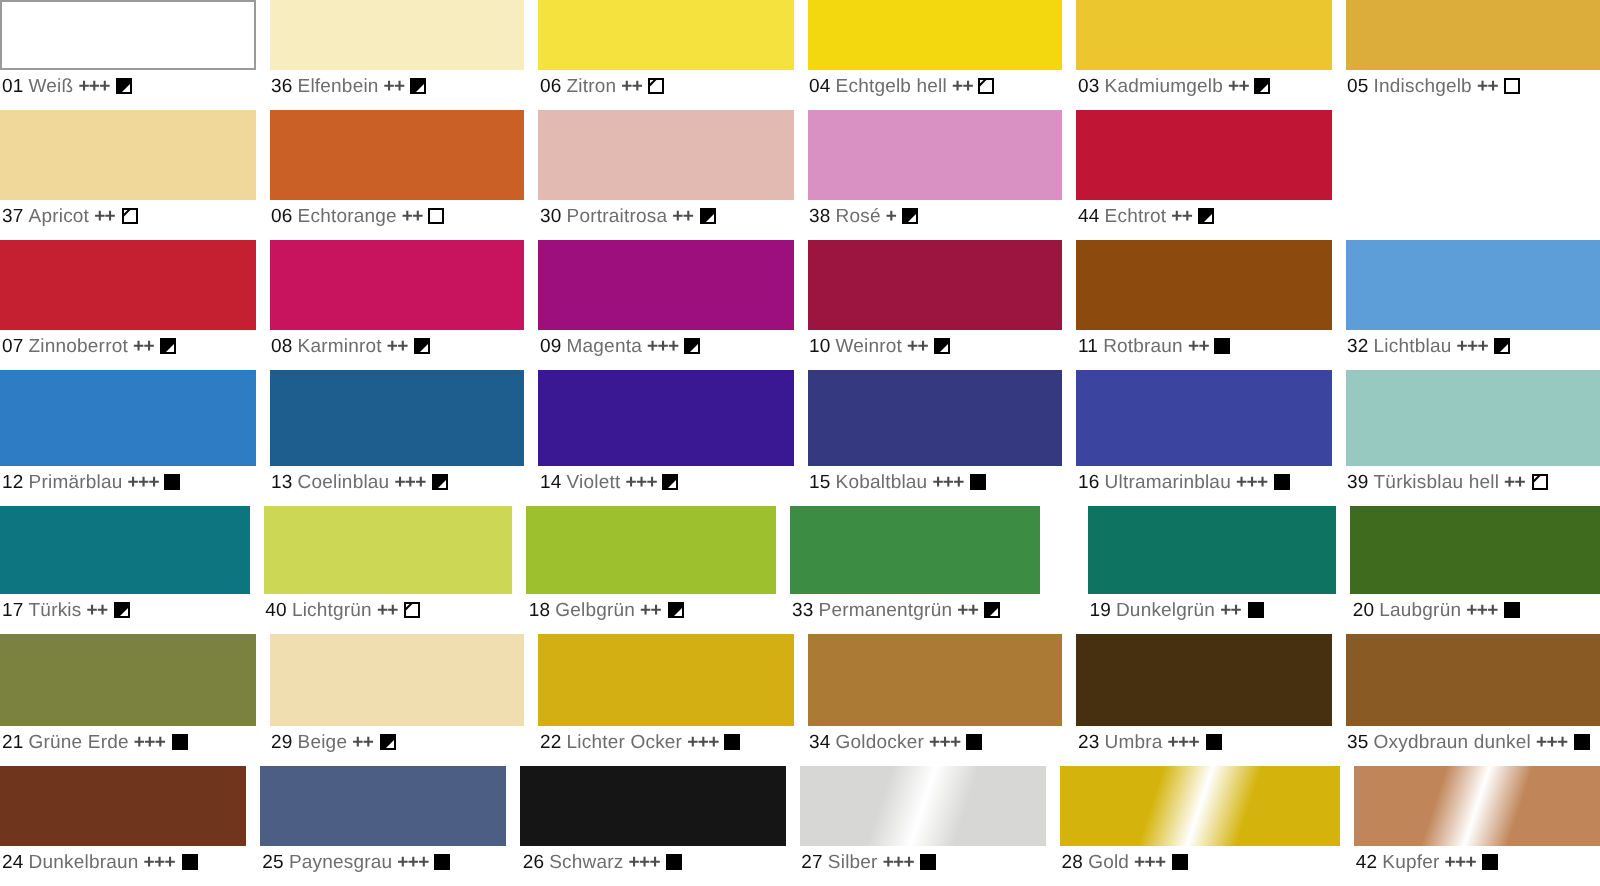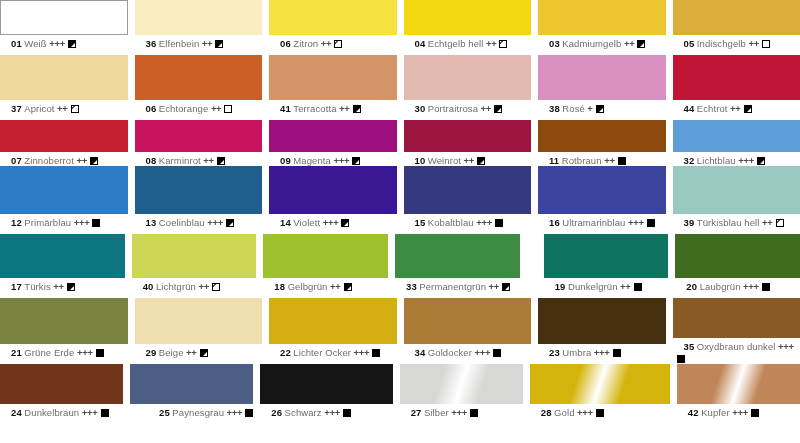--- a/index.html
+++ b/index.html
@@ -52,23 +52,22 @@
     padding-left: 1px;
     font-size: 9.5px;
     line-height: 11.5px;
     color: #6d6d6d;
     letter-spacing: 0.1px;
     white-space: normal;
   }
 
   .swatch-num {
     color: #111111;
-    font-weight: bold;
+    font-weight: normal;
     margin-right: 2.5px;
-    padding-left: 10px;
   }
 
   .swatch-name {
     color: #6d6d6d;
   }
 
   .swatch-rating {
     color: #4c4c4c;
     font-weight: bold;
     letter-spacing: -0.3px;
@@ -171,37 +170,33 @@
     <div class="swatch-row" style="height: 65px;">
       <div class="swatch-cell" style="width: 127.5px; margin-right: 7px;">
         <div class="swatch-chip" style="height: 45px; background: rgb(239, 216, 154);"></div>
         <div class="swatch-label"><span class="swatch-num">37</span><span class="swatch-name">Apricot</span><span class="swatch-rating">++</span><span class="lf-icon diag"></span></div>
       </div>
       <div class="swatch-cell" style="width: 127.5px; margin-right: 7px;">
         <div class="swatch-chip" style="height: 45px; background: rgb(203, 96, 39);"></div>
         <div class="swatch-label"><span class="swatch-num">06</span><span class="swatch-name">Echtorange</span><span class="swatch-rating">++</span><span class="lf-icon empty"></span></div>
       </div>
       <div class="swatch-cell" style="width: 127.5px; margin-right: 7px;">
-        <div class="swatch-chip" style="height: 45px; background: rgb(213, 148, 104);"></div>
-        <div class="swatch-label"><span class="swatch-num">41</span><span class="swatch-name">Terracotta</span><span class="swatch-rating">++</span><span class="lf-icon half"></span></div>
-      </div>
-      <div class="swatch-cell" style="width: 127.5px; margin-right: 7px;">
         <div class="swatch-chip" style="height: 45px; background: rgb(227, 186, 177);"></div>
         <div class="swatch-label"><span class="swatch-num">30</span><span class="swatch-name">Portraitrosa</span><span class="swatch-rating">++</span><span class="lf-icon half"></span></div>
       </div>
       <div class="swatch-cell" style="width: 127.5px; margin-right: 7px;">
         <div class="swatch-chip" style="height: 45px; background: rgb(217, 145, 196);"></div>
         <div class="swatch-label"><span class="swatch-num">38</span><span class="swatch-name">Rosé</span><span class="swatch-rating">+</span><span class="lf-icon half"></span></div>
       </div>
       <div class="swatch-cell" style="width: 127.5px;">
         <div class="swatch-chip" style="height: 45px; background: rgb(192, 21, 53);"></div>
         <div class="swatch-label"><span class="swatch-num">44</span><span class="swatch-name">Echtrot</span><span class="swatch-rating">++</span><span class="lf-icon half"></span></div>
       </div>
     </div>
-    <div class="swatch-row" style="height: 46px; justify-content: space-between;">
+    <div class="swatch-row" style="height: 65px; justify-content: space-between;">
       <div class="swatch-cell" style="width: 127.5px; margin-right: 7px;">
         <div class="swatch-chip" style="height: 45px; background: rgb(196, 32, 50);"></div>
         <div class="swatch-label"><span class="swatch-num">07</span><span class="swatch-name">Zinnoberrot</span><span class="swatch-rating">++</span><span class="lf-icon half"></span></div>
       </div>
       <div class="swatch-cell" style="width: 127.5px; margin-right: 7px;">
         <div class="swatch-chip" style="height: 45px; background: rgb(200, 19, 94);"></div>
         <div class="swatch-label"><span class="swatch-num">08</span><span class="swatch-name">Karminrot</span><span class="swatch-rating">++</span><span class="lf-icon half"></span></div>
       </div>
       <div class="swatch-cell" style="width: 127.5px; margin-right: 7px;">
         <div class="swatch-chip" style="height: 45px; background: rgb(156, 15, 124);"></div>
@@ -296,21 +291,21 @@
       <div class="swatch-cell" style="width: 127.5px;">
         <div class="swatch-chip" style="height: 46px; background: rgb(138, 90, 37);"></div>
         <div class="swatch-label"><span class="swatch-num">35</span><span class="swatch-name">Oxydbraun dunkel</span><span class="swatch-rating">+++</span><span class="lf-icon full"></span></div>
       </div>
     </div>
     <div class="swatch-row" style="height: 60px;">
       <div class="swatch-cell" style="width: 127.5px; margin-right: 7px;">
         <div class="swatch-chip" style="height: 40px; background: rgb(112, 54, 29);"></div>
         <div class="swatch-label"><span class="swatch-num">24</span><span class="swatch-name">Dunkelbraun</span><span class="swatch-rating">+++</span><span class="lf-icon full"></span></div>
       </div>
-      <div class="swatch-cell" style="width: 127.5px; margin-right: 7px; text-align: right;">
+      <div class="swatch-cell" style="width: 127.5px; margin-right: 7px;">
         <div class="swatch-chip" style="height: 40px; background: rgb(77, 94, 133);"></div>
         <div class="swatch-label"><span class="swatch-num">25</span><span class="swatch-name">Paynesgrau</span><span class="swatch-rating">+++</span><span class="lf-icon full"></span></div>
       </div>
       <div class="swatch-cell" style="width: 137px; margin-right: 7px;">
         <div class="swatch-chip" style="height: 40px; background: rgb(21, 21, 21);"></div>
         <div class="swatch-label"><span class="swatch-num">26</span><span class="swatch-name">Schwarz</span><span class="swatch-rating">+++</span><span class="lf-icon full"></span></div>
       </div>
       <div class="swatch-cell" style="width: 127.5px; margin-right: 7px;">
         <div class="swatch-chip metal-sheen" style="height: 40px; background: linear-gradient(108deg, rgb(215, 215, 213) 0%, rgb(215, 215, 213) 34%, rgb(255, 255, 255) 50%, rgb(215, 215, 213) 66%, rgb(215, 215, 213) 100%);"></div>
         <div class="swatch-label"><span class="swatch-num">27</span><span class="swatch-name">Silber</span><span class="swatch-rating">+++</span><span class="lf-icon full"></span></div>

